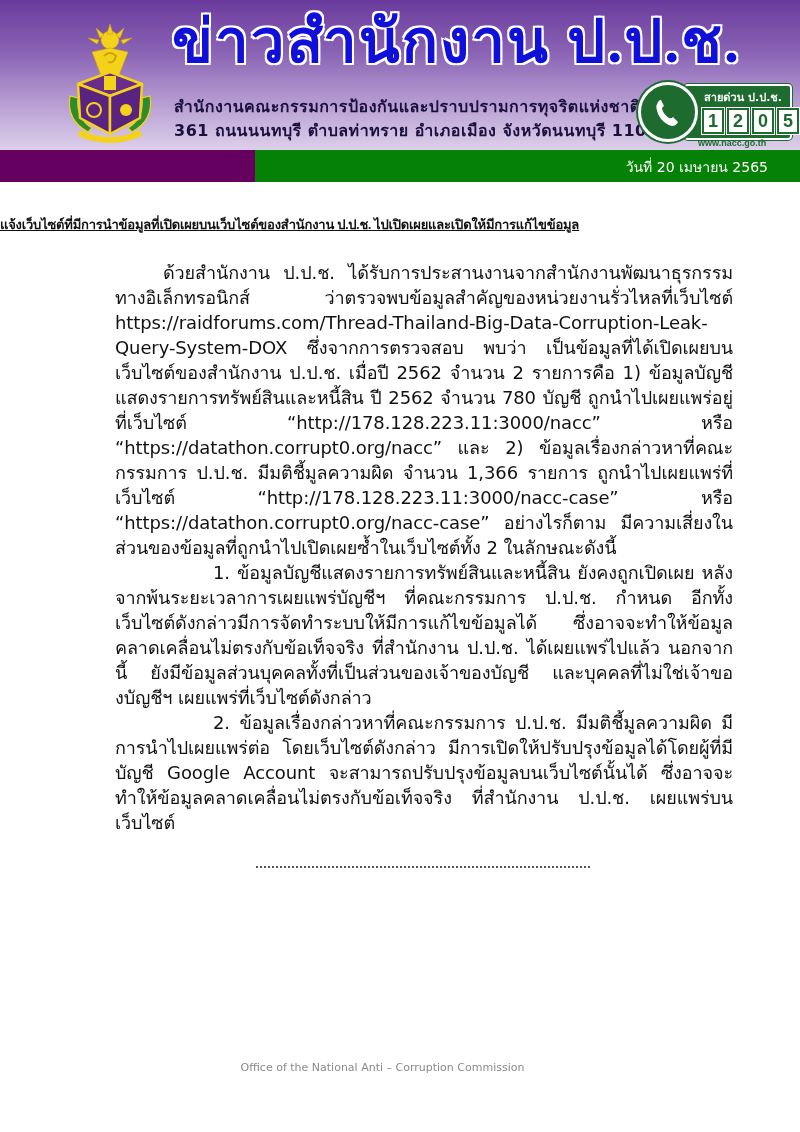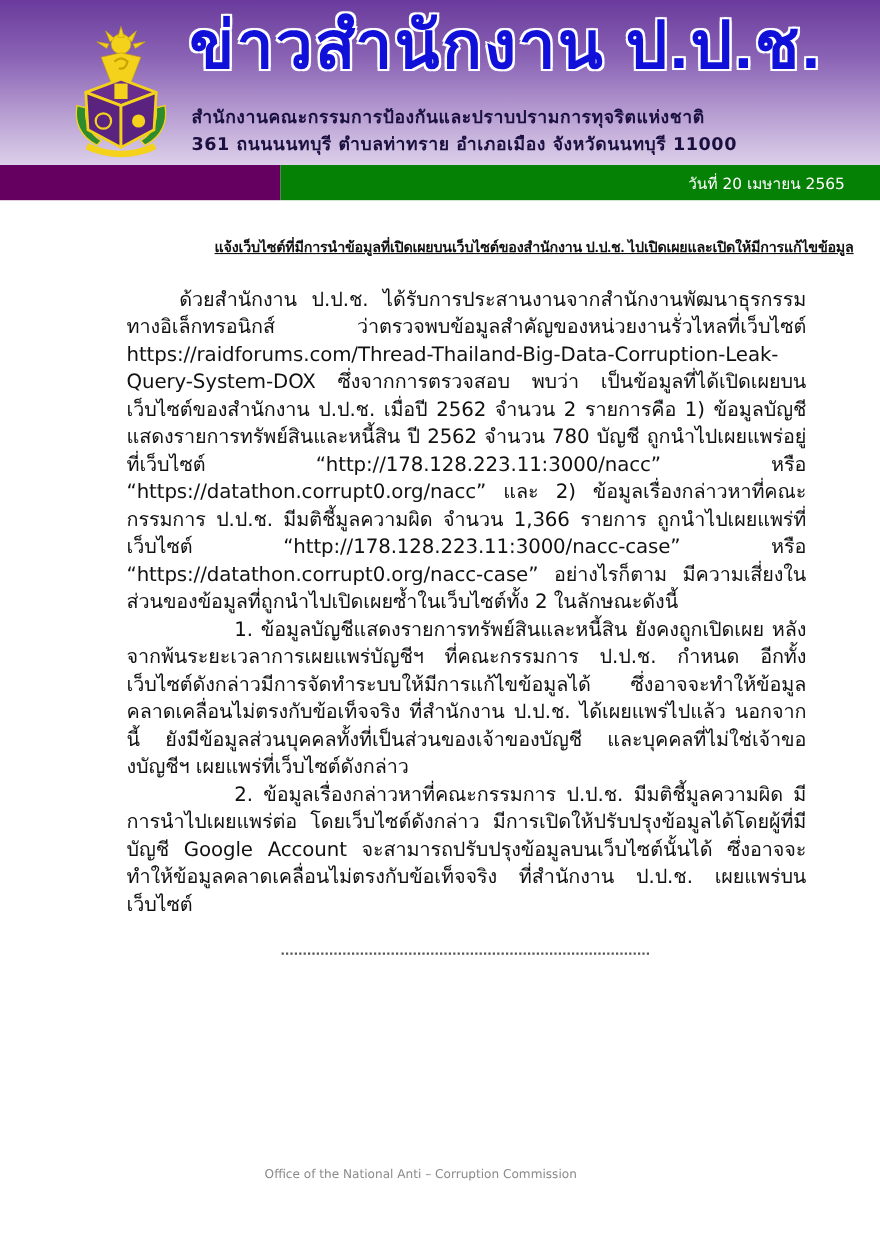--- a/index.html
+++ b/index.html
@@ -3,21 +3,21 @@
 <meta charset="utf-8">
 <style>
   html, body { margin:0; padding:0; }
   body { width:800px; height:1132px; background:#ffffff; position:relative; overflow:hidden;
          font-family:"DejaVu Sans", sans-serif; color:#111; }
 
   
   .header { position:absolute; left:0; top:0; width:800px; height:150px;
     background:linear-gradient(180deg,#6a3b9c 0%,#8a63b5 35%,#b89fd2 70%,#ddd0ea 100%); }
   .logo { position:absolute; left:62px; top:22px; width:96px; height:124px; }
-  .masthead { position:absolute; left:172px; top:2px; font-family:Liberation Sans, sans-serif;
+  .masthead { position:absolute; left:172px; top:2px; font-family:Liberation Serif, serif;
     font-weight:bold; font-size:60px; color:#1010d8; letter-spacing:2px; line-height:80px;
     -webkit-text-stroke:2px #ffffff; paint-order:stroke fill;
     text-shadow: 0 0 3px #fff, 2px 2px 0 #fff, -2px -2px 0 #fff, 2px -2px 0 #fff, -2px 2px 0 #fff; }
   .subtitle1, .subtitle2 { position:absolute; left:174px; font-family:"DejaVu Sans", sans-serif;
     font-weight:bold; font-size:16px; color:#1a1040; letter-spacing:0.5px; }
   .subtitle1 { top:94px; }
   .subtitle2 { top:118px; }
 
   .hotline { position:absolute; left:638px; top:82px; width:152px; height:62px; }
   .hotline-circle { position:absolute; left:0; top:0; width:54px; height:54px; border-radius:50%;
@@ -32,22 +32,22 @@
     font-family:"Liberation Sans", sans-serif; }
   .hotline-url { position:absolute; left:60px; top:56px; font-size:9px; font-weight:bold; color:#1e6b30;
     font-family:"Liberation Sans", sans-serif; }
 
   .bar-purple { position:absolute; left:0; top:150px; width:255px; height:32px; background:#650060; }
   .bar-green { position:absolute; left:255px; top:150px; width:545px; height:32px; background:#058105; }
   .date { position:absolute; right:32px; top:156px; color:#fff; font-size:14px;
     font-family:"DejaVu Sans", sans-serif; }
 
   
-  .doc-title { position:absolute; left:0; width:776px; top:214px; text-align:right;
-    font-family:Liberation Sans, sans-serif; font-weight:bold; font-size:13px; text-decoration:underline;
+  .doc-title { position:absolute; left:0; width:776px; top:214px; text-align:left;
+    font-family:Liberation Serif, serif; font-weight:bold; font-size:13px; text-decoration:underline;
     color:#111; letter-spacing:-0.2px; }
   .content { position:absolute; left:115px; top:260px; width:618px; font-family:"DejaVu Sans", sans-serif;
     font-size:18px; line-height:25px; color:#111; text-align:justify; letter-spacing:-0.1px; }
   .content p { margin:0; }
   .indent1 { text-indent:48px; }
   .indent2 { text-indent:98px; }
   .divider { position:absolute; left:256px; top:866px; width:334px; border-top:2px dotted #555; }
 
   
   .footer { position:absolute; left:0; width:765px; top:1060px; text-align:center;
@@ -82,20 +82,37 @@
     </g>
     <rect x="42" y="54" width="12" height="14" fill="#f4d21c"></rect>
     <circle cx="32" cy="88" r="7" fill="none" stroke="#f4d21c" stroke-width="2"></circle>
     <circle cx="64" cy="88" r="6" fill="#f4d21c"></circle>
   </svg>
 
   <div class="masthead">ข่าวสำนักงาน ป.ป.ช.</div>
   <div class="subtitle1">สำนักงานคณะกรรมการป้องกันและปราบปรามการทุจริตแห่งชาติ</div>
   <div class="subtitle2">361 ถนนนนทบุรี ตำบลท่าทราย อำเภอเมือง จังหวัดนนทบุรี 11000</div>
 
+  <div class="hotline">
+    <div class="hotline-box">
+      <span class="hotline-label" style="left:18px;">สายด่วน ป.ป.ช.</span>
+      <div class="hotline-digits" style="left:16px;">
+        <span class="digit">1</span>
+        <span class="digit">2</span>
+        <span class="digit">0</span>
+        <span class="digit">5</span>
+      </div>
+    </div>
+    <div class="hotline-circle">
+      <svg width="28" height="30" viewBox="0 0 28 30">
+          <path d="M6 3 q-6 4 -2 14 q5 10 14 12 q4 0 6 -4 l-5 -5 q-2 2 -4 1 q-5 -3 -7 -9 q0 -2 2 -3 l-3 -6 Z" fill="#fff"></path>
+        </svg>
+    </div>
+    <div class="hotline-url">www.nacc.go.th</div>
+  </div>
 </div>
 
 <div class="bar-purple"></div>
 <div class="bar-green"></div>
 <div class="date">วันที่ 20 เมษายน 2565</div>
 
 <div class="doc-title">แจ้งเว็บไซต์ที่มีการนำข้อมูลที่เปิดเผยบนเว็บไซต์ของสำนักงาน ป.ป.ช. ไปเปิดเผยและเปิดให้มีการแก้ไขข้อมูล</div>
 
 <div class="content">
   <p class="indent1">ด้วยสำนักงาน ป.ป.ช. ได้รับการประสานงานจากสำนักงานพัฒนาธุรกรรมทางอิเล็กทรอนิกส์ ว่าตรวจพบข้อมูลสำคัญของหน่วยงานรั่วไหลที่เว็บไซต์ https://raidforums.com/Thread-Thailand-Big-Data-Corruption-Leak-Query-System-DOX ซึ่งจากการตรวจสอบ พบว่า เป็นข้อมูลที่ได้เปิดเผยบนเว็บไซต์ของสำนักงาน ป.ป.ช. เมื่อปี 2562 จำนวน 2 รายการคือ 1) ข้อมูลบัญชีแสดงรายการทรัพย์สินและหนี้สิน ปี 2562 จำนวน 780 บัญชี ถูกนำไปเผยแพร่อยู่ที่เว็บไซต์ “http://178.128.223.11:3000/nacc” หรือ “https://datathon.corrupt0.org/nacc” และ 2) ข้อมูลเรื่องกล่าวหาที่คณะกรรมการ ป.ป.ช. มีมติชี้มูลความผิด จำนวน 1,366 รายการ ถูกนำไปเผยแพร่ที่เว็บไซต์ “http://178.128.223.11:3000/nacc-case” หรือ “https://datathon.corrupt0.org/nacc-case” อย่างไรก็ตาม มีความเสี่ยงในส่วนของข้อมูลที่ถูกนำไปเปิดเผยซ้ำในเว็บไซต์ทั้ง 2 ในลักษณะดังนี้</p>

